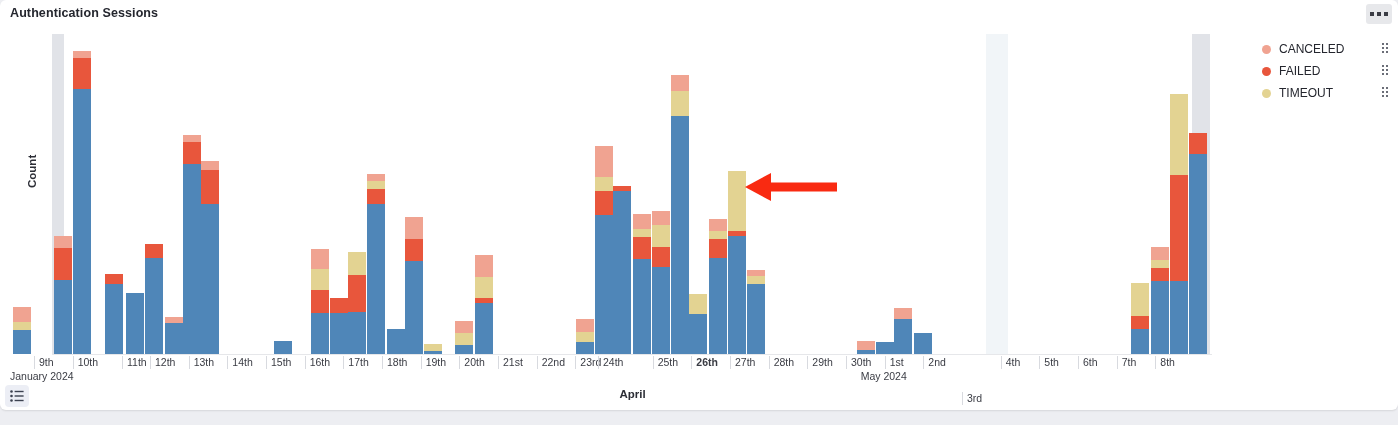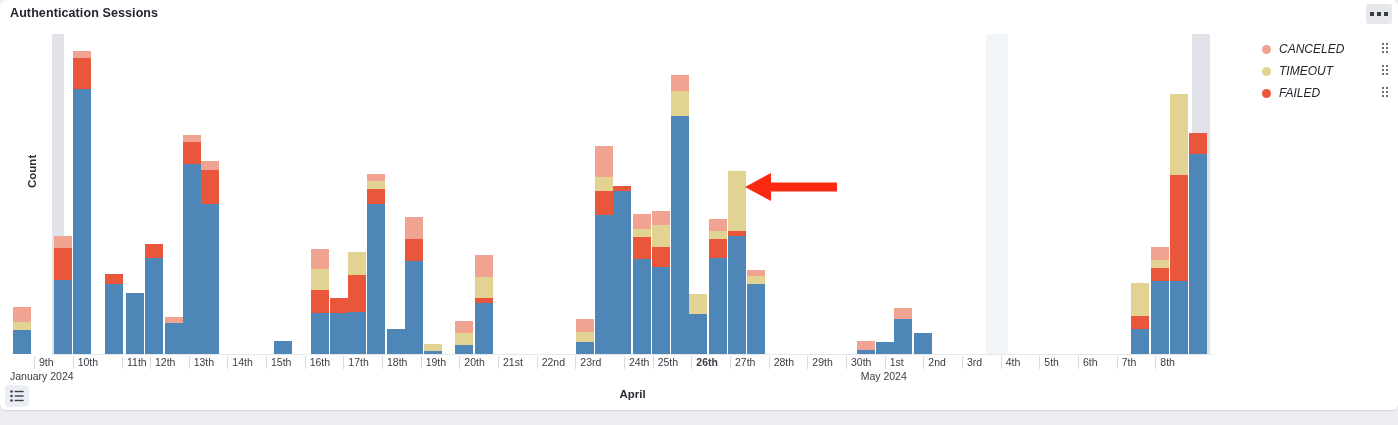--- a/index.html
+++ b/index.html
@@ -164,21 +164,20 @@
     height: 9px;
     border-radius: 50%;
     margin-right: 8px;
     flex: none;
   }
   .legend-label {
     font-size: 12px;
     color: #24262e;
     flex: 1 1 auto;
     white-space: nowrap;
-    font-style: italic;
   }
   .grip {
     width: 10px;
     height: 12px;
     display: grid;
     grid-template-columns: 3px 3px;
     grid-template-rows: 3px 3px 3px;
     gap: 1px;
     margin-right: 6px;
     cursor: grab;
@@ -400,31 +399,31 @@
           <div class="tick" style="left: 227.333px;">14th</div>
           <div class="tick" style="left: 266px;">15th</div>
           <div class="tick" style="left: 304.667px;">16th</div>
           <div class="tick" style="left: 343.333px;">17th</div>
           <div class="tick" style="left: 382px;">18th</div>
           <div class="tick" style="left: 420.667px;">19th</div>
           <div class="tick" style="left: 459.333px;">20th</div>
           <div class="tick" style="left: 498px;">21st</div>
           <div class="tick" style="left: 536.667px;">22nd</div>
           <div class="tick" style="left: 575.333px;">23rd</div>
-          <div class="tick" style="left: 624px;">24th</div>
+          <div class="tick" style="left: 598px;">24th</div>
           <div class="tick" style="left: 652.667px;">25th</div>
           <div class="tick" style="left: 691.333px; font-weight: bold;">26th</div>
           <div class="tick" style="left: 730px;">27th</div>
           <div class="tick" style="left: 768.667px; text-align: center;">28th</div>
           <div class="tick" style="left: 807.333px;">29th</div>
           <div class="tick" style="left: 846px;">30th</div>
           <div class="tick" style="left: 884.667px;">1st</div>
           <div class="monthlabel" style="left: 856.667px;">May 2024</div>
           <div class="tick" style="left: 923.333px;">2nd</div>
-          <div class="tick" style="left: 962px;">3rd</div>
+          <div class="tick" style="left: 962px; margin-top: 36px;">3rd</div>
           <div class="tick" style="left: 1000.67px;">4th</div>
           <div class="tick" style="left: 1039.33px;">5th</div>
           <div class="tick" style="left: 1078px;">6th</div>
           <div class="tick" style="left: 1116.67px;">7th</div>
           <div class="tick" style="left: 1155.33px;">8th</div>
         </div>
     </div>
 
     <div class="xlabel">April</div>
 
@@ -446,34 +445,34 @@
           <span class="grip">
             <i></i>
             <i></i>
             <i></i>
             <i></i>
             <i></i>
             <i></i>
           </span>
         </div>
         <div class="legend-row">
-          <span class="legend-dot" style="background: rgb(227, 211, 146);"></span>
-          <span class="legend-label">TIMEOUT</span>
+          <span class="legend-dot" style="background: rgb(232, 86, 60);"></span>
+          <span class="legend-label">FAILED</span>
           <span class="grip">
             <i></i>
             <i></i>
             <i></i>
             <i></i>
             <i></i>
             <i></i>
           </span>
         </div>
         <div class="legend-row">
-          <span class="legend-dot" style="background: rgb(232, 86, 60);"></span>
-          <span class="legend-label">FAILED</span>
+          <span class="legend-dot" style="background: rgb(227, 211, 146);"></span>
+          <span class="legend-label">TIMEOUT</span>
           <span class="grip">
             <i></i>
             <i></i>
             <i></i>
             <i></i>
             <i></i>
             <i></i>
           </span>
         </div>
       </div>

